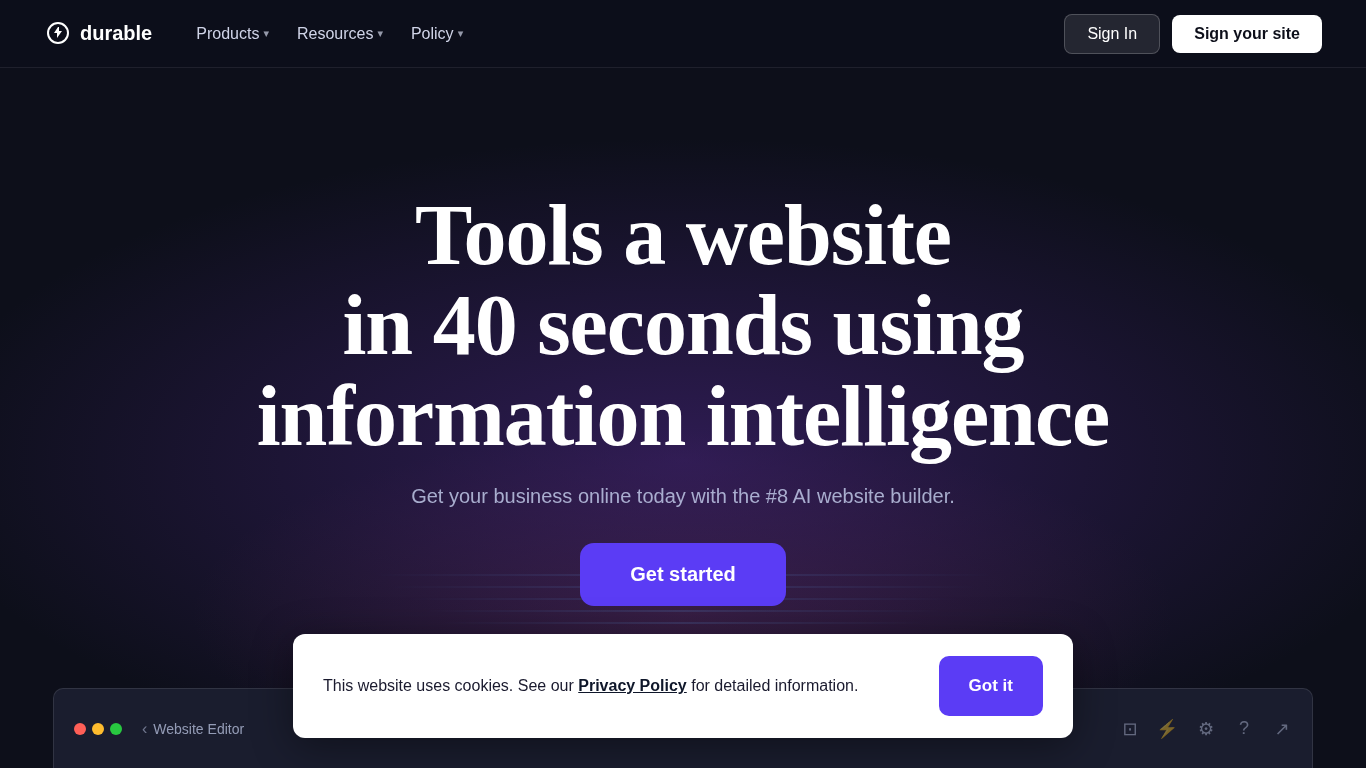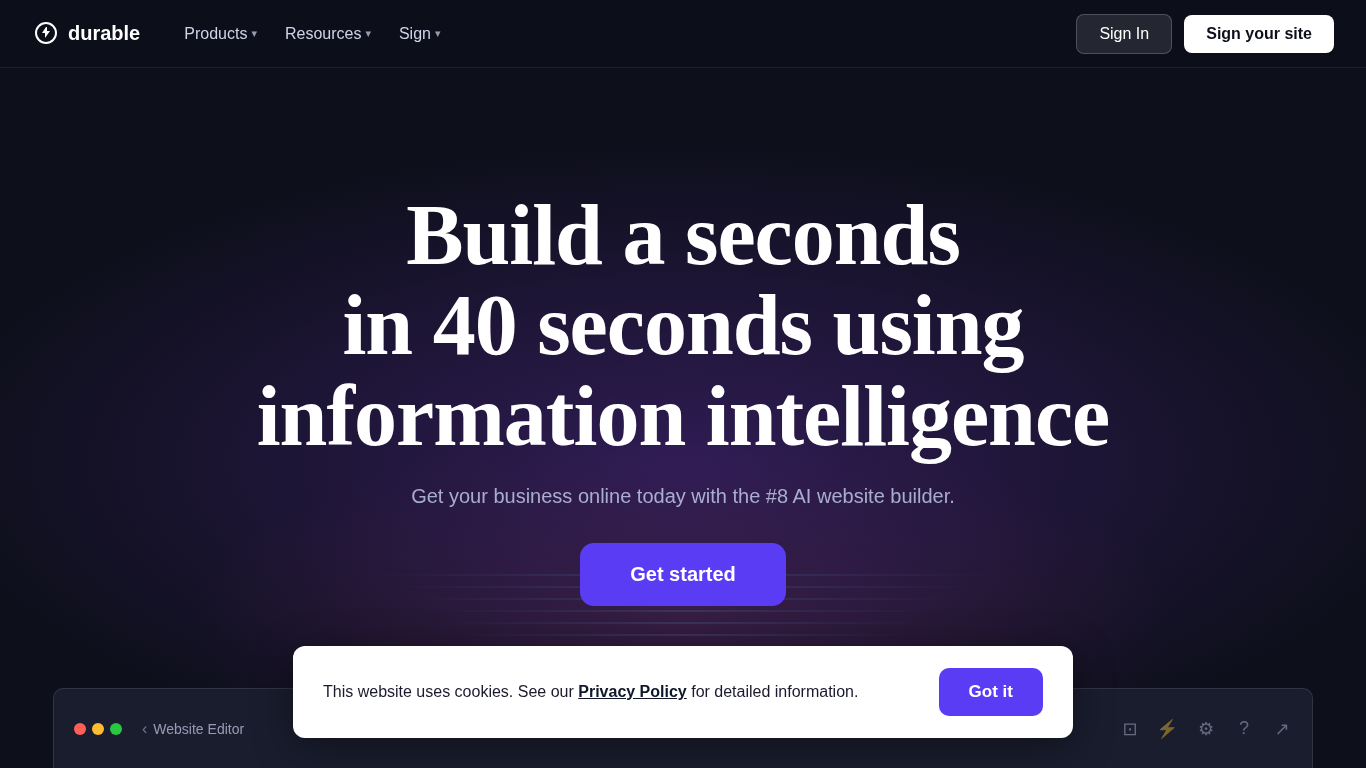--- a/index.html
+++ b/index.html
@@ -16,21 +16,21 @@
     
     nav {
       position: fixed;
       top: 0;
       left: 0;
       right: 0;
       z-index: 100;
       display: flex;
       align-items: center;
       justify-content: space-between;
-      padding: 0 32px;
+      padding: 0 44px;
       height: 68px;
       background: rgba(13, 15, 26, 0.95);
       border-bottom: 1px solid rgba(255,255,255,0.08);
     }
 
     .nav-left {
       display: flex;
       align-items: center;
       gap: 32px;
     }
@@ -269,21 +269,21 @@
     }
 
     .cookie-text .privacy-link {
       font-weight: 700;
       color: #0f172a;
       text-decoration: underline;
     }
 
     .btn-got-it {
       margin-left: 36px;
-      padding: 14px 30px;
+      padding: 20px 30px;
       background: #5b3cf5;
       border: none;
       border-radius: 10px;
       color: #ffffff;
       font-size: 17px;
       font-weight: 600;
       cursor: pointer;
       white-space: nowrap;
       flex-shrink: 0;
     }
@@ -303,21 +303,21 @@
     <div class="nav-menu">
       <div class="nav-item">
         <span>Products</span>
         <span class="chevron">▾</span>
       </div>
       <div class="nav-item">
         <span>Resources</span>
         <span class="chevron">▾</span>
       </div>
       <div class="nav-item">
-        <span>Sign</span>
+        <span>Policy</span>
         <span class="chevron">▾</span>
       </div>
     </div>
   </div>
   <div class="nav-right">
     <button class="btn-signin">Sign In</button>
     <button class="btn-build">Sign your site</button>
   </div>
 </nav>
 
@@ -328,21 +328,21 @@
     <div class="hero-line" style="width:85%;margin:0 auto;"></div>
     <div class="hero-line" style="width:80%;margin:0 auto;"></div>
     <div class="hero-line" style="width:75%;margin:0 auto;"></div>
     <div class="hero-line" style="width:70%;margin:0 auto;"></div>
     <div class="hero-line" style="width:65%;margin:0 auto;"></div>
     <div class="hero-line" style="width:60%;margin:0 auto;"></div>
   </div>
 
   <div class="hero-content">
     <h1 class="hero-title">
-      <span>Build a seconds</span><br>
+      <span>Tools a website</span><br>
       <span>in 40 seconds using</span><br>
       <span>information intelligence</span>
     </h1>
     <p class="hero-subtitle">Get your business online today with the #8 AI website builder.</p>
     <button class="btn-get-started">Get started</button>
   </div>
 
   <div class="editor-strip">
     <div class="window-dots">
       <div class="dot dot-red"></div>

